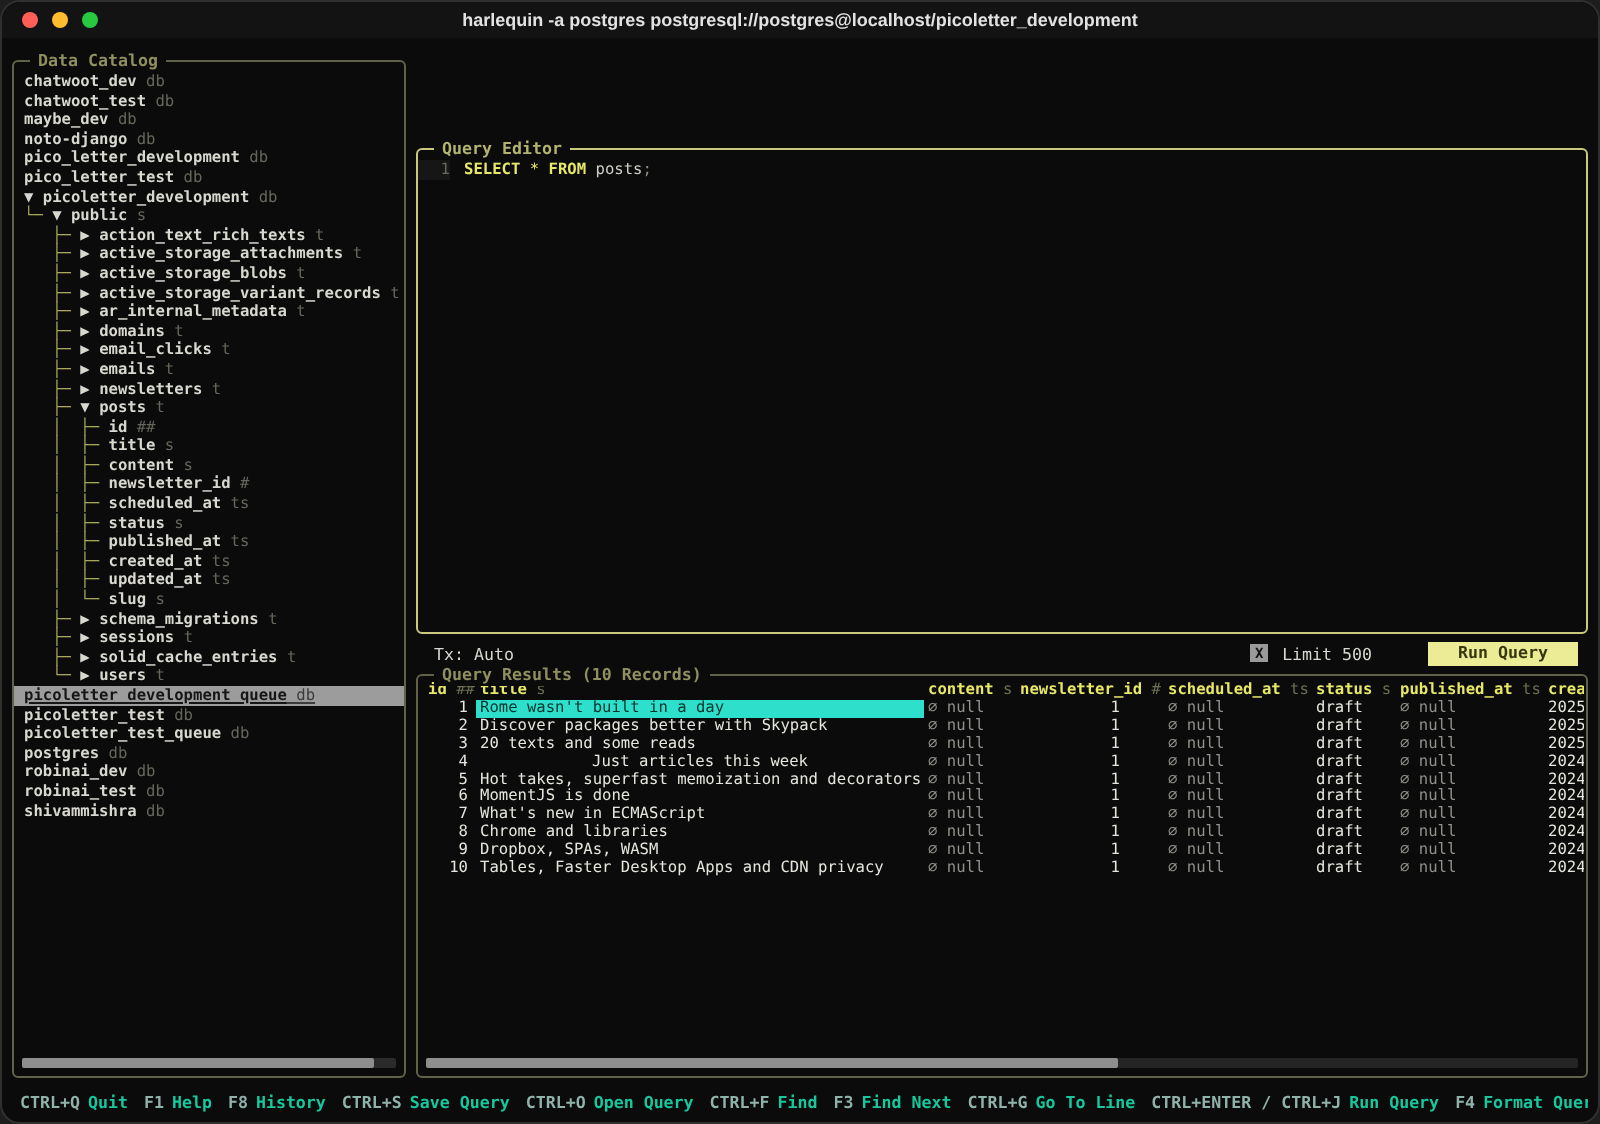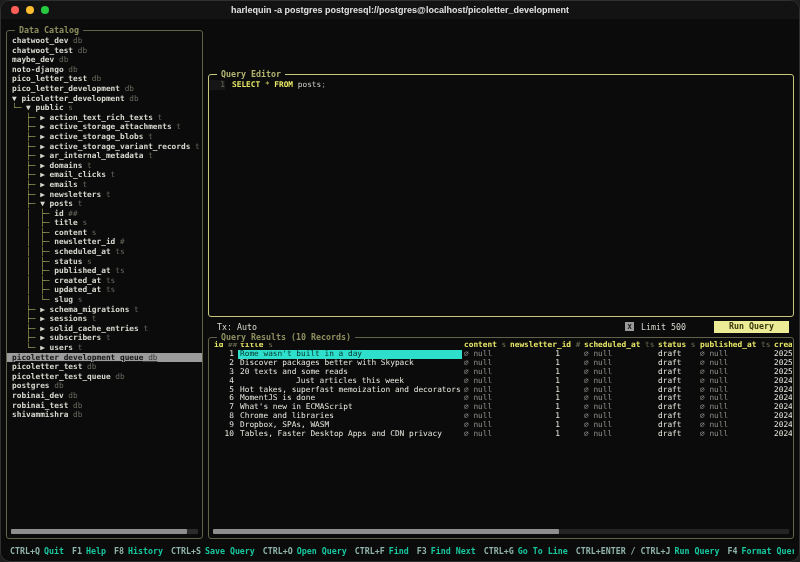--- a/index.html
+++ b/index.html
@@ -106,22 +106,22 @@
   <div class="app">
     <div class="main">
 
       <section class="panel sidebar">
         <span class="panel-title">Data Catalog</span>
         <div class="tree" id="catalog-tree">
             <div class="tree-row"><span class="tree-prefix"></span><span class="tree-name">chatwoot_dev</span><span class="tree-type"> db</span></div>
             <div class="tree-row"><span class="tree-prefix"></span><span class="tree-name">chatwoot_test</span><span class="tree-type"> db</span></div>
             <div class="tree-row"><span class="tree-prefix"></span><span class="tree-name">maybe_dev</span><span class="tree-type"> db</span></div>
             <div class="tree-row"><span class="tree-prefix"></span><span class="tree-name">noto-django</span><span class="tree-type"> db</span></div>
+            <div class="tree-row"><span class="tree-prefix"></span><span class="tree-name">pico_letter_development</span><span class="tree-type"> db</span></div>
             <div class="tree-row"><span class="tree-prefix"></span><span class="tree-name">pico_letter_test</span><span class="tree-type"> db</span></div>
-            <div class="tree-row"><span class="tree-prefix"></span><span class="tree-name">pico_letter_development</span><span class="tree-type"> db</span></div>
             <div class="tree-row"><span class="tree-prefix"></span><span class="tree-arrow">▼ </span><span class="tree-name">picoletter_development</span><span class="tree-type"> db</span></div>
             <div class="tree-row"><span class="tree-prefix">└─ </span><span class="tree-arrow">▼ </span><span class="tree-name">public</span><span class="tree-type"> s</span></div>
             <div class="tree-row"><span class="tree-prefix">   ├─ </span><span class="tree-arrow">▶ </span><span class="tree-name">action_text_rich_texts</span><span class="tree-type"> t</span></div>
             <div class="tree-row"><span class="tree-prefix">   ├─ </span><span class="tree-arrow">▶ </span><span class="tree-name">active_storage_attachments</span><span class="tree-type"> t</span></div>
             <div class="tree-row"><span class="tree-prefix">   ├─ </span><span class="tree-arrow">▶ </span><span class="tree-name">active_storage_blobs</span><span class="tree-type"> t</span></div>
             <div class="tree-row"><span class="tree-prefix">   ├─ </span><span class="tree-arrow">▶ </span><span class="tree-name">active_storage_variant_records</span><span class="tree-type"> t</span></div>
             <div class="tree-row"><span class="tree-prefix">   ├─ </span><span class="tree-arrow">▶ </span><span class="tree-name">ar_internal_metadata</span><span class="tree-type"> t</span></div>
             <div class="tree-row"><span class="tree-prefix">   ├─ </span><span class="tree-arrow">▶ </span><span class="tree-name">domains</span><span class="tree-type"> t</span></div>
             <div class="tree-row"><span class="tree-prefix">   ├─ </span><span class="tree-arrow">▶ </span><span class="tree-name">email_clicks</span><span class="tree-type"> t</span></div>
             <div class="tree-row"><span class="tree-prefix">   ├─ </span><span class="tree-arrow">▶ </span><span class="tree-name">emails</span><span class="tree-type"> t</span></div>
@@ -133,21 +133,20 @@
             <div class="tree-row"><span class="tree-prefix">   │  ├─ </span><span class="tree-name">newsletter_id</span><span class="tree-type"> #</span></div>
             <div class="tree-row"><span class="tree-prefix">   │  ├─ </span><span class="tree-name">scheduled_at</span><span class="tree-type"> ts</span></div>
             <div class="tree-row"><span class="tree-prefix">   │  ├─ </span><span class="tree-name">status</span><span class="tree-type"> s</span></div>
             <div class="tree-row"><span class="tree-prefix">   │  ├─ </span><span class="tree-name">published_at</span><span class="tree-type"> ts</span></div>
             <div class="tree-row"><span class="tree-prefix">   │  ├─ </span><span class="tree-name">created_at</span><span class="tree-type"> ts</span></div>
             <div class="tree-row"><span class="tree-prefix">   │  ├─ </span><span class="tree-name">updated_at</span><span class="tree-type"> ts</span></div>
             <div class="tree-row"><span class="tree-prefix">   │  └─ </span><span class="tree-name">slug</span><span class="tree-type"> s</span></div>
             <div class="tree-row"><span class="tree-prefix">   ├─ </span><span class="tree-arrow">▶ </span><span class="tree-name">schema_migrations</span><span class="tree-type"> t</span></div>
             <div class="tree-row"><span class="tree-prefix">   ├─ </span><span class="tree-arrow">▶ </span><span class="tree-name">sessions</span><span class="tree-type"> t</span></div>
             <div class="tree-row"><span class="tree-prefix">   ├─ </span><span class="tree-arrow">▶ </span><span class="tree-name">solid_cache_entries</span><span class="tree-type"> t</span></div>
-            <div class="tree-row"><span class="tree-prefix">   ├─ </span><span class="tree-arrow">▶ </span><span class="tree-name">subscribers</span><span class="tree-type"> t</span></div>
             <div class="tree-row"><span class="tree-prefix">   └─ </span><span class="tree-arrow">▶ </span><span class="tree-name">users</span><span class="tree-type"> t</span></div>
             <div class="tree-row selected"><span class="tree-prefix"></span><span class="tree-name">picoletter_development_queue</span><span class="tree-type"> db</span></div>
             <div class="tree-row"><span class="tree-prefix"></span><span class="tree-name">picoletter_test</span><span class="tree-type"> db</span></div>
             <div class="tree-row"><span class="tree-prefix"></span><span class="tree-name">picoletter_test_queue</span><span class="tree-type"> db</span></div>
             <div class="tree-row"><span class="tree-prefix"></span><span class="tree-name">postgres</span><span class="tree-type"> db</span></div>
             <div class="tree-row"><span class="tree-prefix"></span><span class="tree-name">robinai_dev</span><span class="tree-type"> db</span></div>
             <div class="tree-row"><span class="tree-prefix"></span><span class="tree-name">robinai_test</span><span class="tree-type"> db</span></div>
             <div class="tree-row"><span class="tree-prefix"></span><span class="tree-name">shivammishra</span><span class="tree-type"> db</span></div>
           </div>
         <div class="hscrollbar">

